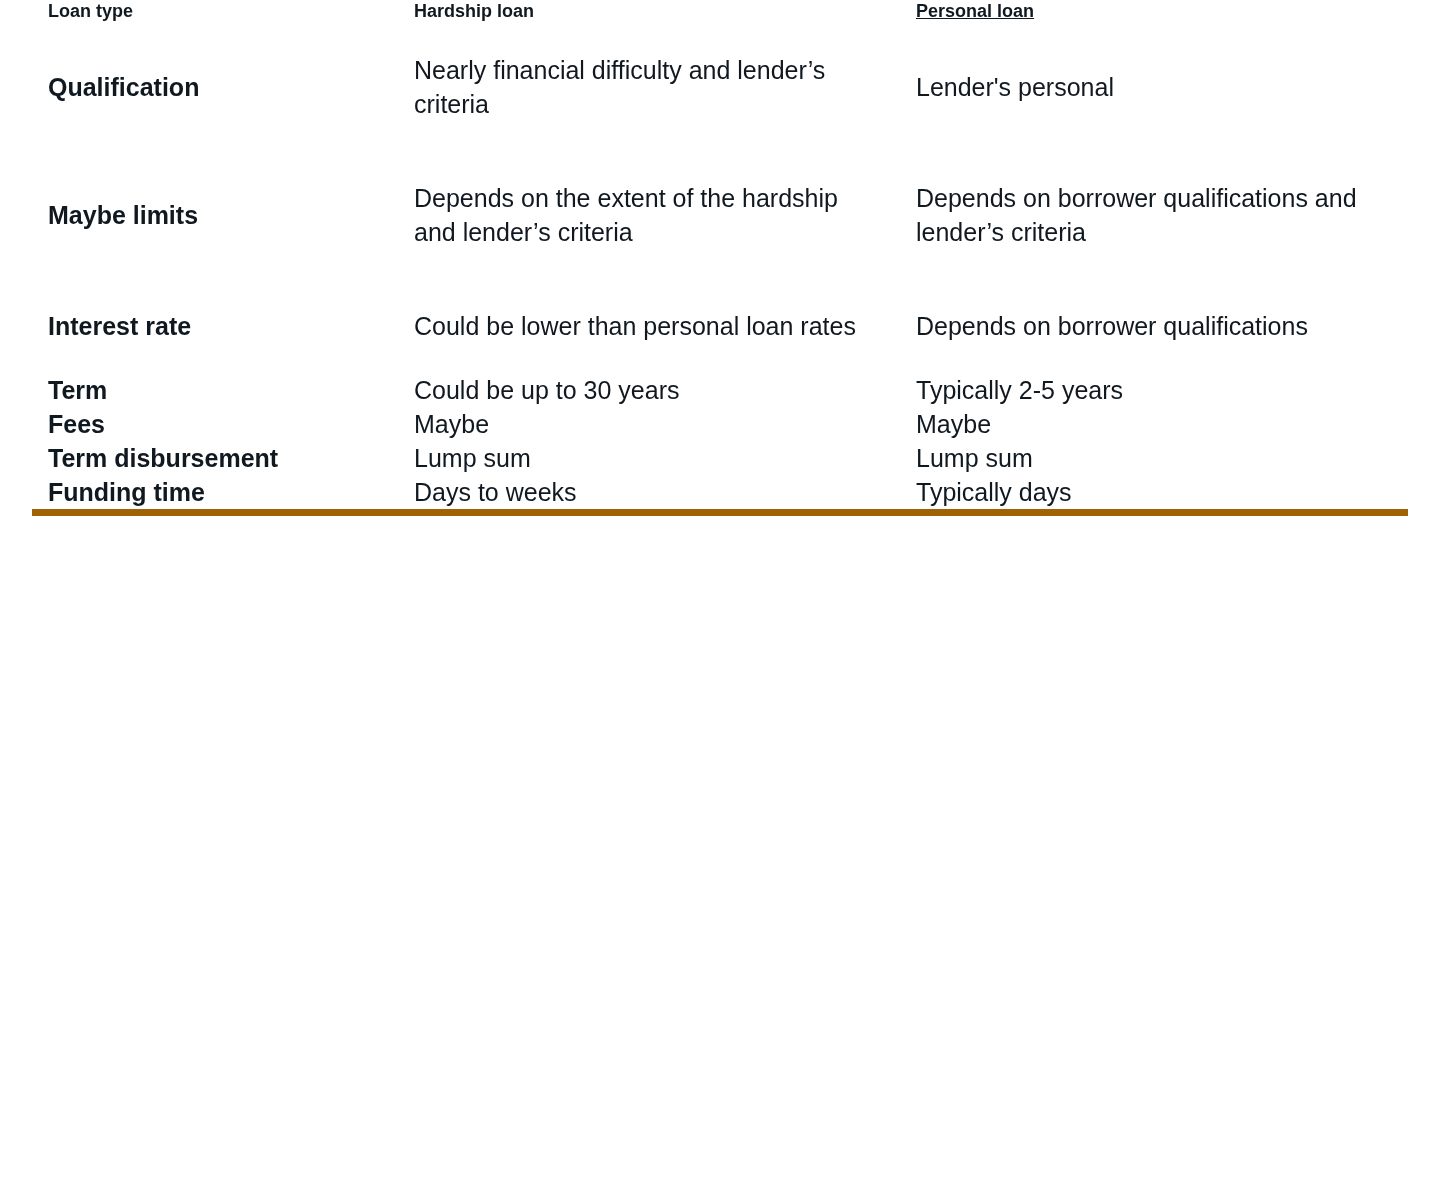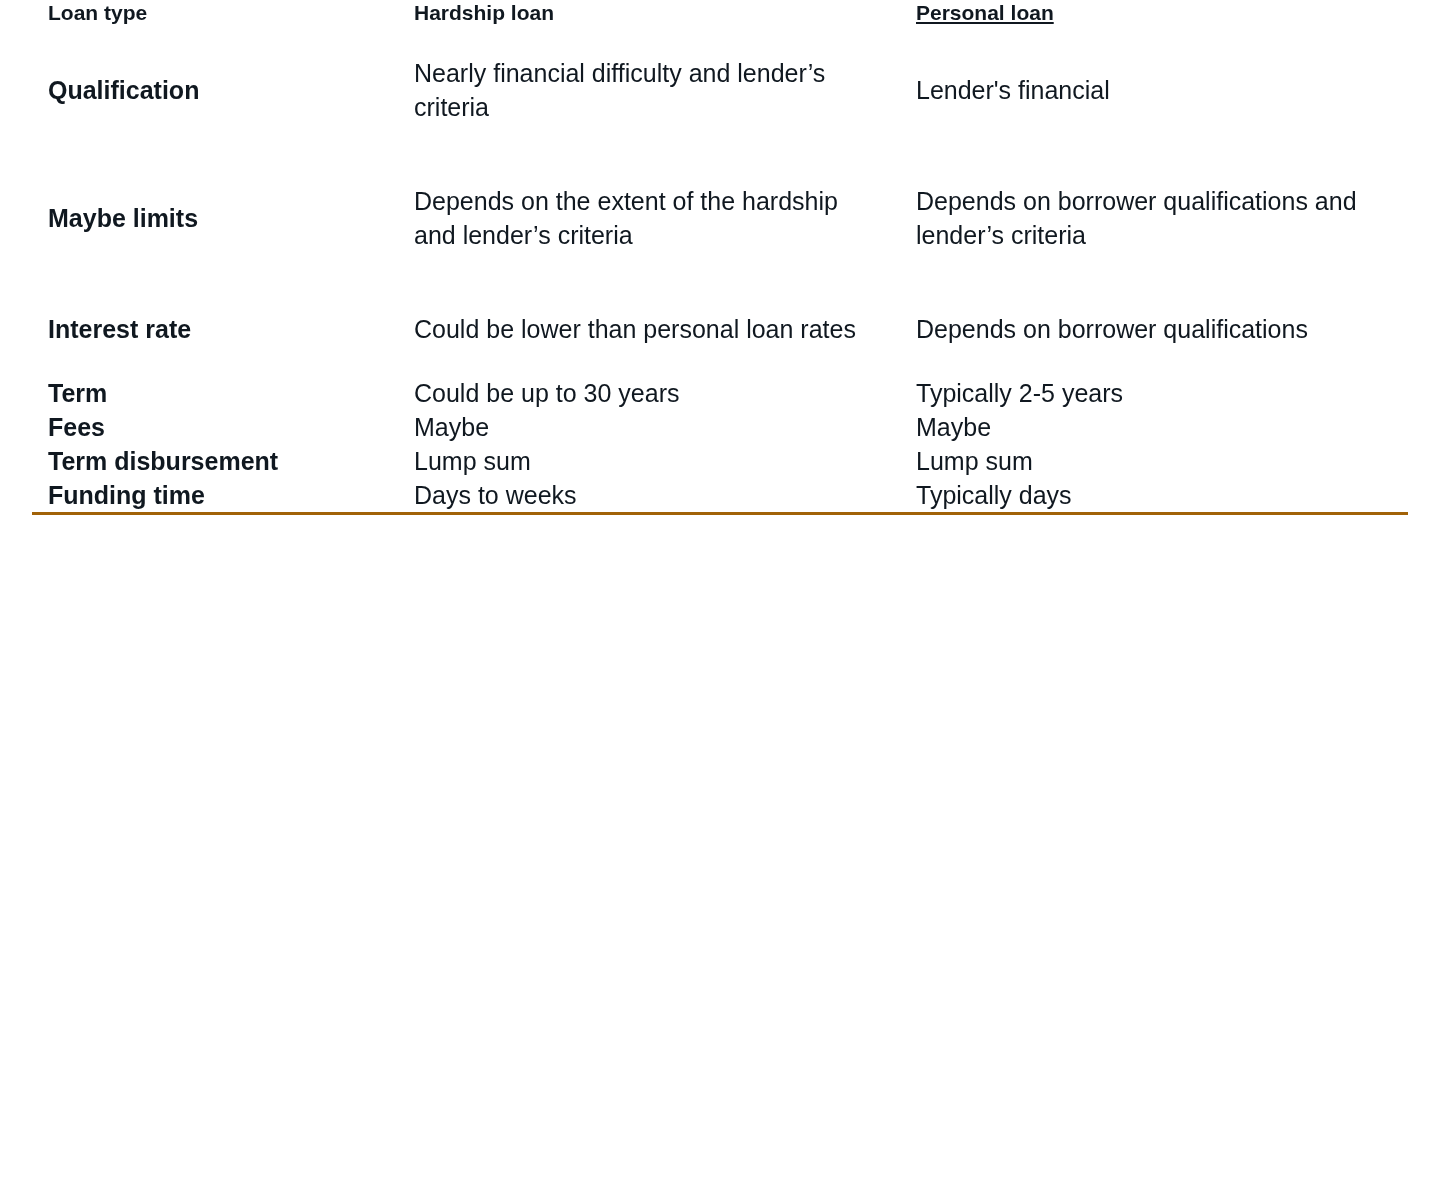--- a/index.html
+++ b/index.html
@@ -33,21 +33,21 @@
   table.comparison th,
   table.comparison td {
     text-align: left;
     vertical-align: middle;
     padding: 0;
     border: 0;
   }
 
   
   thead th {
-    font-size: 21px;
+    font-size: 18px;
     font-weight: bold;
     line-height: 1.25;
     color: #101820;
     padding: 30px 24px 34px 16px;
     border-bottom: 1px solid #c9d4e2;
     vertical-align: top;
   }
   thead th.c1-cell { padding-left: 16px; }
   thead th.c2-cell { padding-left: 0; }
   thead th.c3-cell { padding-left: 0; text-decoration: underline; }
@@ -63,21 +63,21 @@
   tbody td.label {
     font-weight: bold;
     padding-left: 16px;
     padding-right: 24px;
   }
   tbody td.val {
     font-weight: normal;
     padding-right: 30px;
   }
   tbody tr:last-child td {
-    border-bottom: 3px solid #a16207;
+    border-bottom: 7px solid #a16207;
   }
   
   tbody tr.tall td { padding-top: 30px; padding-bottom: 30px; }
 </style>
 </head>
 <body>
 
 <div class="page">
   <table class="comparison">
     <colgroup>
@@ -89,21 +89,21 @@
       <tr>
         <th class="c1-cell">Loan type</th>
         <th class="c2-cell">Hardship loan</th>
         <th class="c3-cell">Personal loan</th>
       </tr>
     </thead>
     <tbody>
       <tr class="tall">
         <td class="label">Qualification</td>
         <td class="val">Nearly financial difficulty and lender’s criteria</td>
-        <td class="val">Lender's financial</td>
+        <td class="val">Lender's personal</td>
       </tr>
       <tr class="tall">
         <td class="label">Maybe limits</td>
         <td class="val">Depends on the extent of the hardship and lender’s criteria</td>
         <td class="val">Depends on borrower qualifications and lender’s criteria</td>
       </tr>
       <tr class="tall">
         <td class="label">Interest rate</td>
         <td class="val">Could be lower than personal loan rates</td>
         <td class="val">Depends on borrower qualifications</td>

